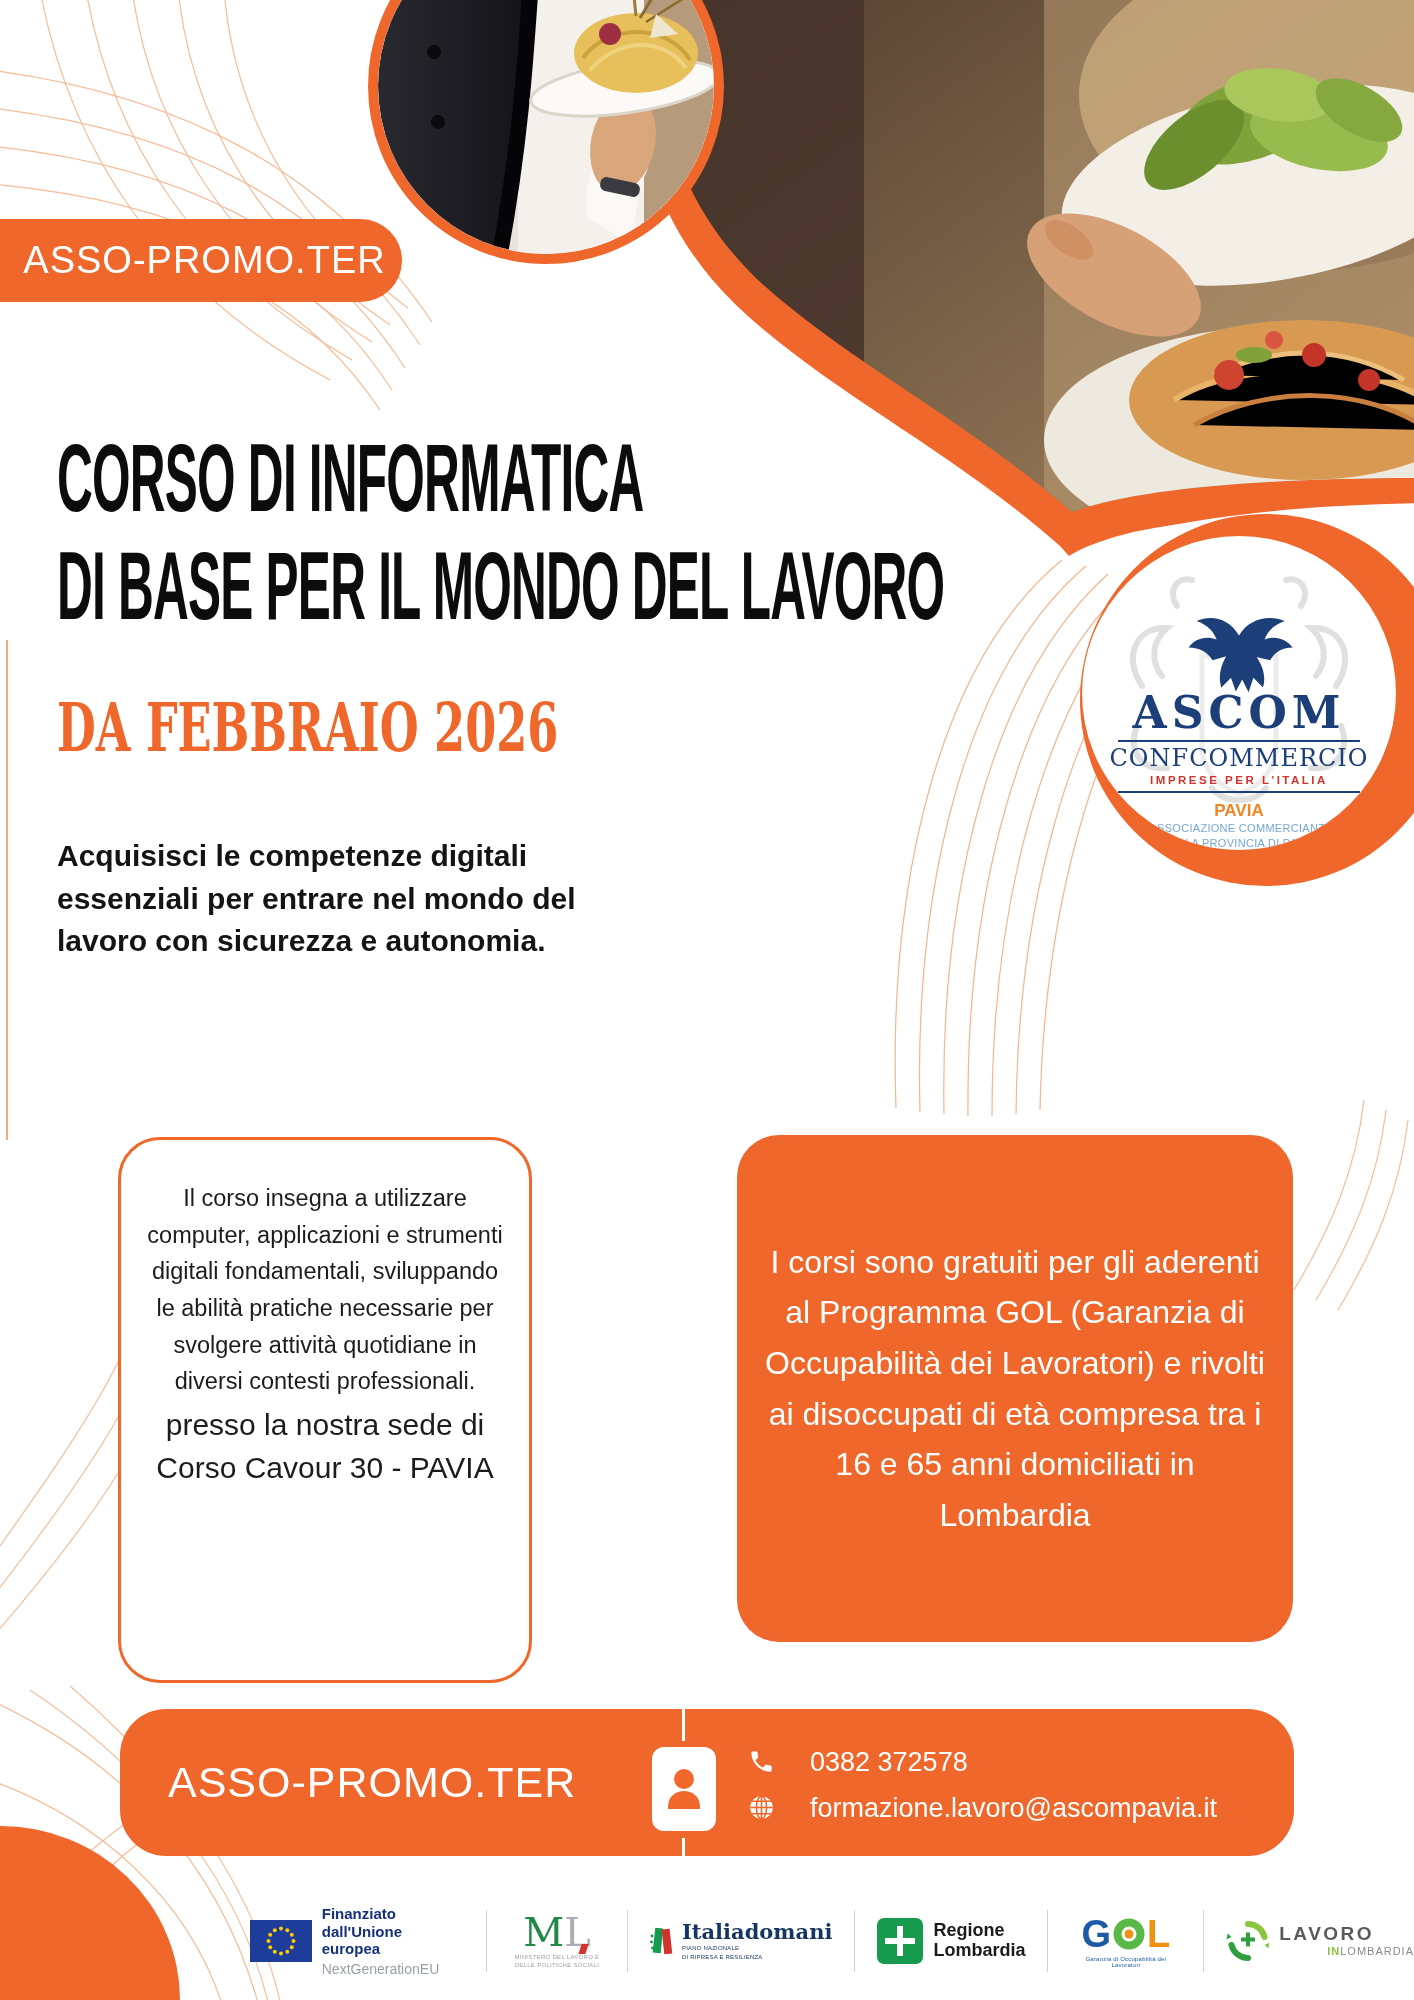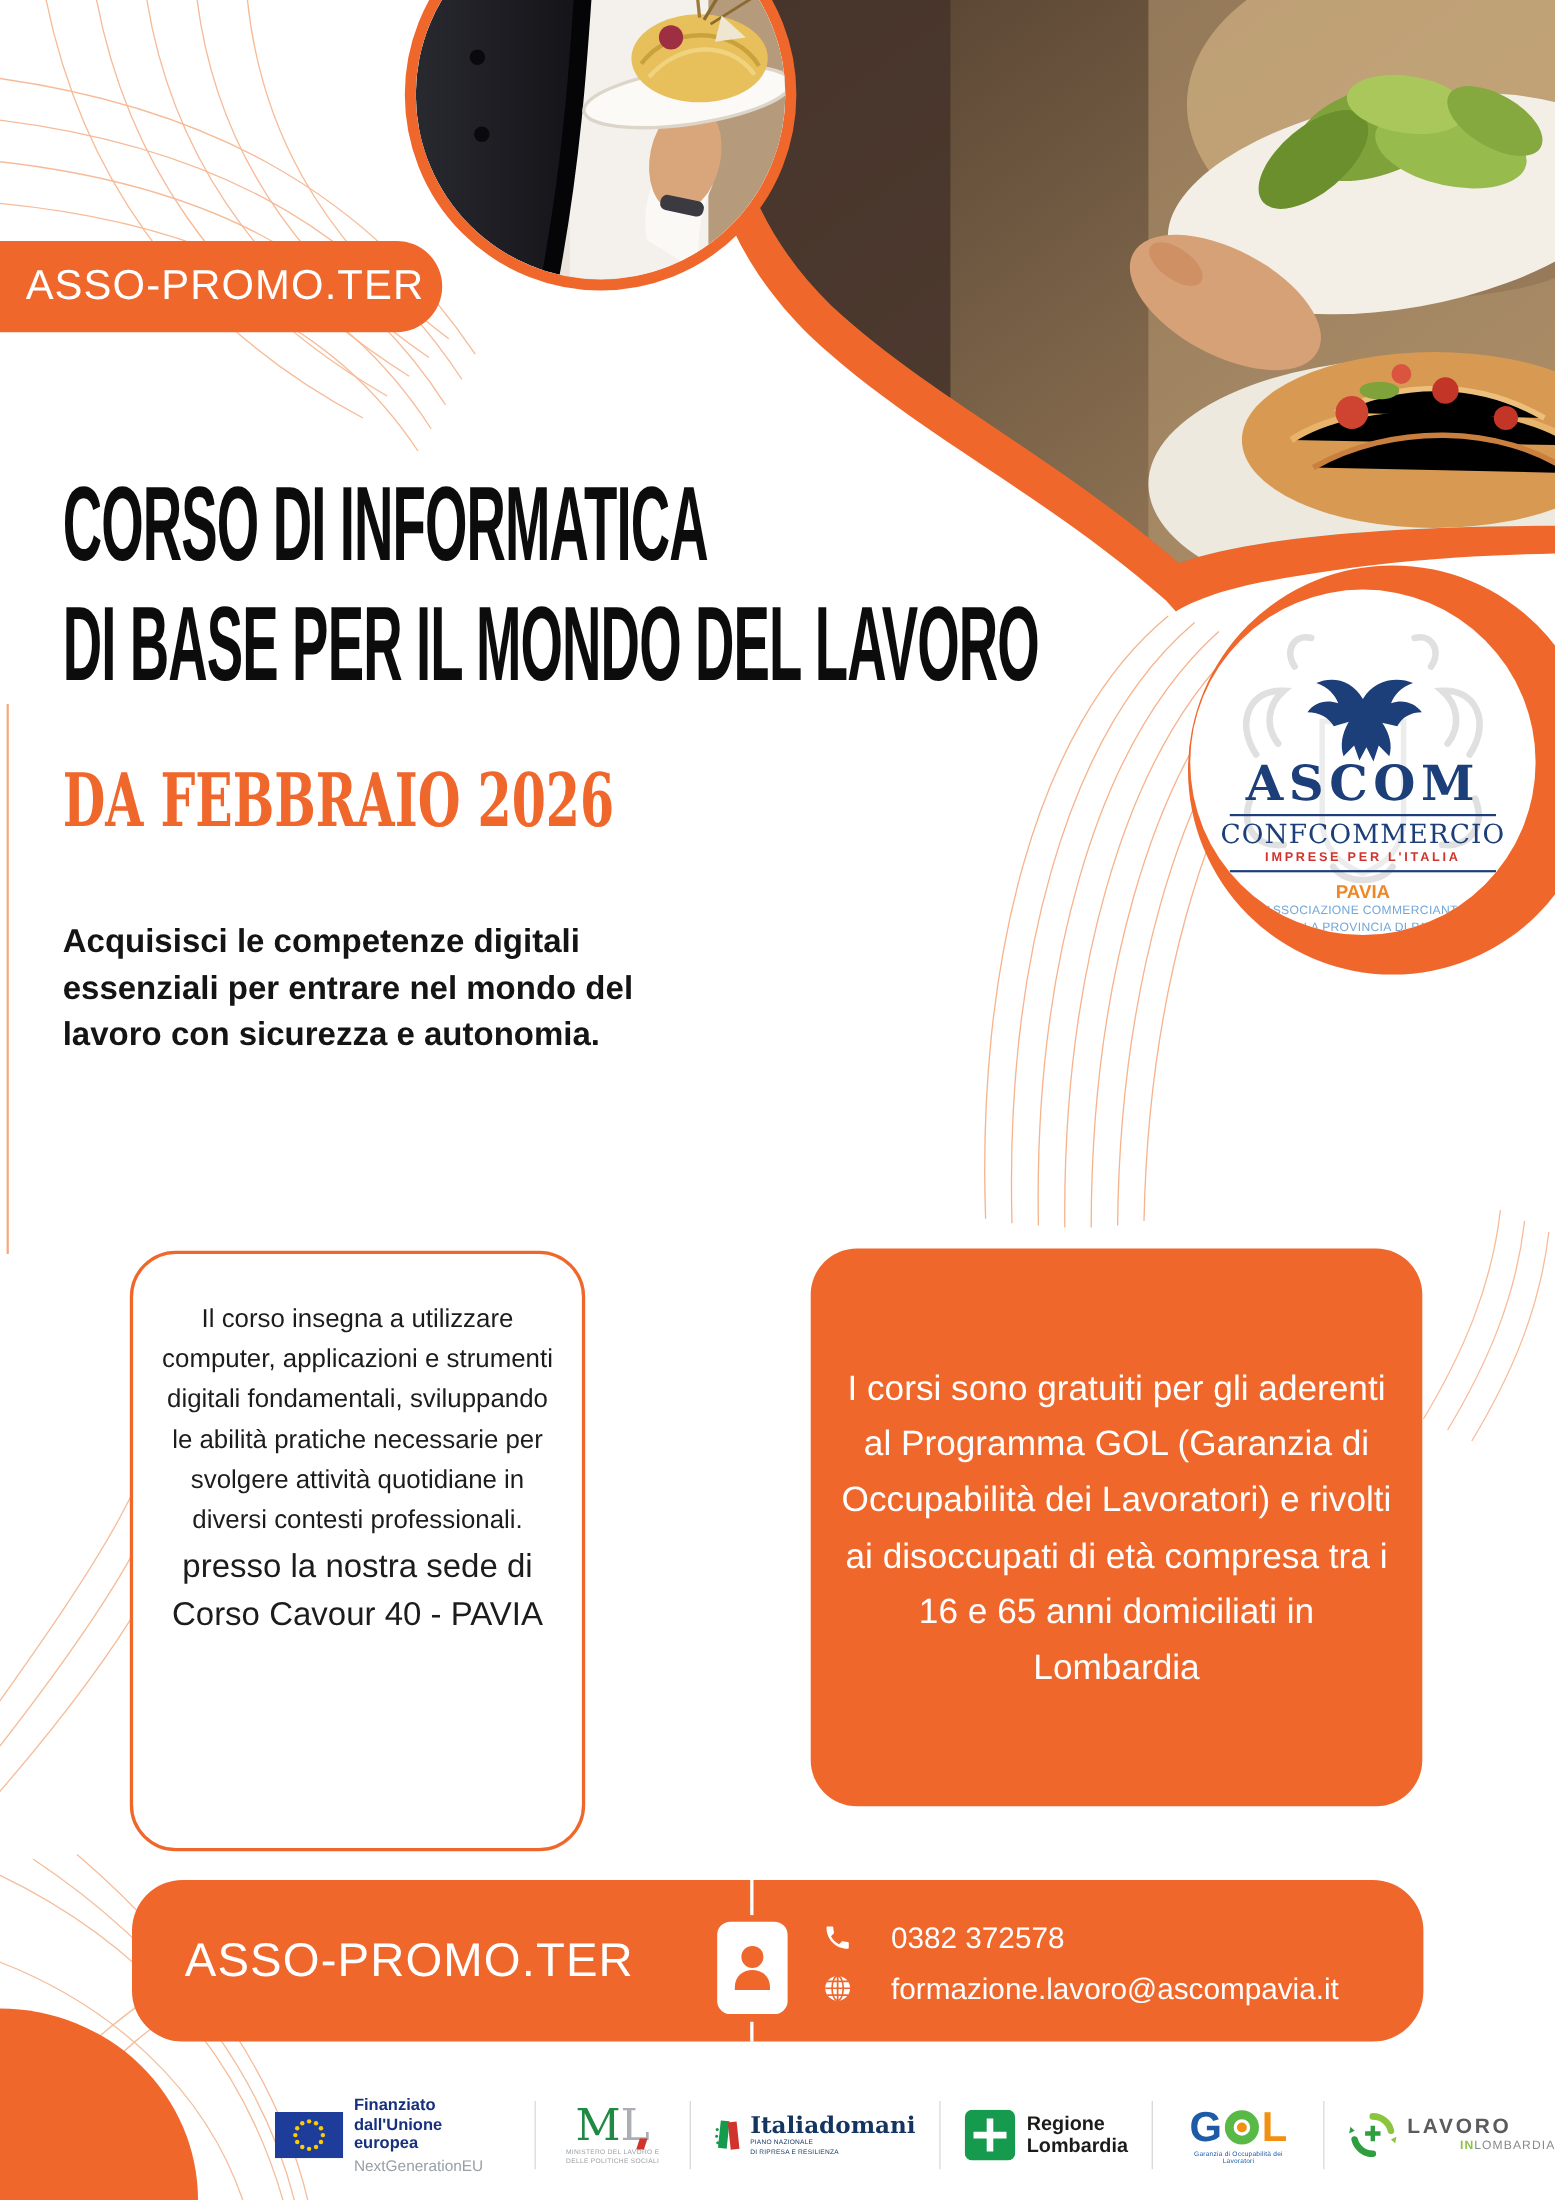--- a/index.html
+++ b/index.html
@@ -295,21 +295,21 @@
     <div class="ascom-assoc">
       <span style="display:block;">ASSOCIAZIONE COMMERCIANTI</span>
       <span style="display:block;">DELLA PROVINCIA DI PAVIA</span>
     </div>
   </div>
 
   <div class="course-card">
     <div class="body">Il corso insegna a utilizzare computer, applicazioni e strumenti digitali fondamentali, sviluppando le abilità pratiche necessarie per svolgere attività quotidiane in diversi contesti professionali.</div>
     <div class="venue">
       <span style="display:block;">presso la nostra sede di</span>
-      <span style="display:block;">Corso Cavour 40 - PAVIA</span>
+      <span style="display:block;">Corso Cavour 30 - PAVIA</span>
     </div>
   </div>
 
   <div class="elig-card">
     <div class="body">I corsi sono gratuiti per gli aderenti al Programma GOL (Garanzia di Occupabilità dei Lavoratori) e rivolti ai disoccupati di età compresa tra i 16 e 65 anni domiciliati in Lombardia</div>
   </div>
 
   <div class="contact-bar"></div>
   <div class="bar-label">ASSO-PROMO.TER</div>
   <div class="bar-divider-top"></div>

